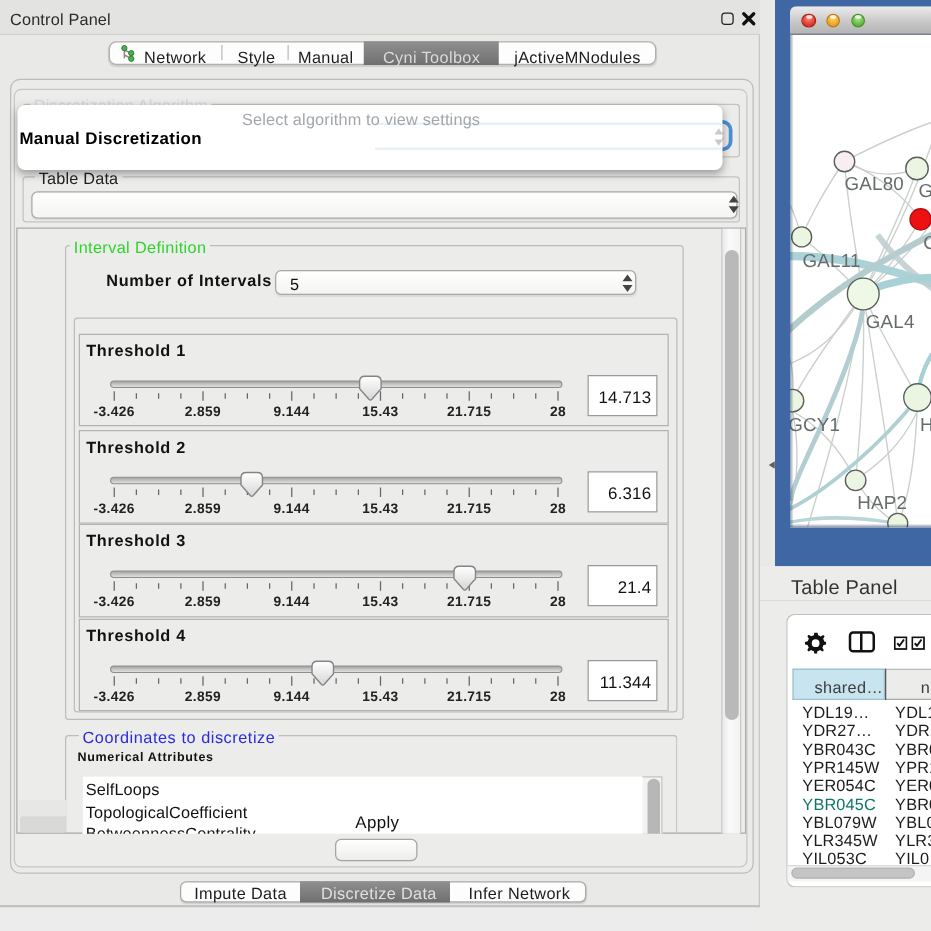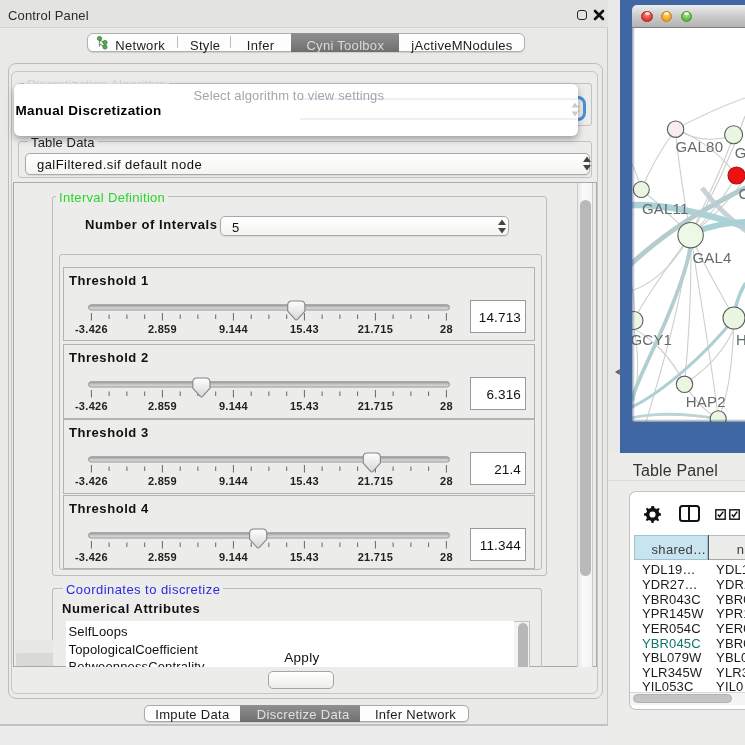--- a/index.html
+++ b/index.html
@@ -20,36 +20,35 @@
 <div class="ab" style="left:177px;top:36px;width:1px;height:12px;background:#bcbcbc;"></div>
 <div class="ab" style="left:230px;top:36px;width:1px;height:12px;background:#bcbcbc;"></div>
 <svg class="ab" style="left:96px;top:35px" width="13" height="15">
 <path d="M3.5 3.5 L3.5 11.5 M3.5 5 L8.5 7.5 M3.5 9 L8.5 11.5" stroke="#8a8a8a" stroke-width="1.2" fill="none"></path>
 <circle cx="3.5" cy="3.5" r="2.1" fill="#4caf50" stroke="#2e7d32" stroke-width="0.8"></circle>
 <circle cx="9" cy="7.5" r="2.1" fill="#4caf50" stroke="#2e7d32" stroke-width="0.8"></circle>
 <circle cx="9" cy="12" r="2.1" fill="#4caf50" stroke="#2e7d32" stroke-width="0.8"></circle>
 </svg>
 <div class="lbl" style="left:140.2px;top:38.2px;transform:translateX(-50%);font-size:13px;font-weight:normal;color:#1c1c1c;letter-spacing:0.3px;">Network</div>
 <div class="lbl" style="left:205.2px;top:38.2px;transform:translateX(-50%);font-size:13px;font-weight:normal;color:#1c1c1c;letter-spacing:0.3px;">Style</div>
-<div class="lbl" style="left:260.6px;top:38.2px;transform:translateX(-50%);font-size:13px;font-weight:normal;color:#1c1c1c;letter-spacing:0.3px;">Infer</div>
+<div class="lbl" style="left:260.6px;top:38.2px;transform:translateX(-50%);font-size:13px;font-weight:normal;color:#1c1c1c;letter-spacing:0.3px;">Manual</div>
 <div class="lbl" style="left:345.3px;top:38.2px;transform:translateX(-50%);font-size:13px;font-weight:normal;color:#dadada;letter-spacing:0.3px;">Cyni Toolbox</div>
 <div class="lbl" style="left:462px;top:38.2px;transform:translateX(-50%);font-size:13px;font-weight:normal;color:#1c1c1c;letter-spacing:0.3px;">jActiveMNodules</div>
 <div class="ab" style="left:7.5px;top:62.5px;width:595.5px;height:636px;background:#ebebe9;border:1px solid #bdbdbb;border-radius:8px;"></div>
 <div class="ab" style="left:10.5px;top:71px;width:587px;height:623px;background:#ececea;border:1px solid #c6c6c4;border-radius:6px;"></div>
 <div class="ab" style="left:18px;top:83px;width:573.5px;height:43px;border:1px solid #c2c2c0;border-radius:3px;"></div>
 <div class="lbl" style="left:24px;top:76.5px;font-size:13px;color:#d3d7da;background:#ececea;padding:0 3px;">Discretization Algorithm</div>
 <div class="ab" style="left:556px;top:96px;width:30px;height:25px;border:3.4px solid #4a90d8;border-radius:8px;"></div>
 <svg class="ab" style="left:572px;top:102px" width="8" height="14" opacity="0.55">
         <path d="M4 0 L7.4 5 L0.6 5 Z" fill="#9a9a9a"></path>
         <path d="M4 13 L7.4 8 L0.6 8 Z" fill="#9a9a9a"></path>
       </svg>
 <div class="ab" style="left:18px;top:141px;width:574px;height:36.5px;border:1px solid #c2c2c0;border-radius:3px;"></div>
 <div class="lbl" style="left:28px;top:134.5px;font-size:13px;color:#222;background:#ececea;padding:0 3px;">Table Data</div>
 <div class="ab" style="left:24.5px;top:152.5px;width:565.5px;height:22px;background:linear-gradient(#ffffff,#f4f4f2);border:1px solid #a9a9a7;border-radius:5px;box-shadow:0 1px 1px rgba(0,0,0,0.08);"></div>
-<div class="lbl" style="left:37px;top:156.5px;font-size:13px;color:#111;letter-spacing:0.45px;">galFiltered.sif default node</div>
 <svg class="ab" style="left:581.5px;top:156px" width="10" height="15">
         <path d="M5 0.5 L9 6 L1 6 Z" fill="#444"></path>
         <path d="M5 14.5 L9 9 L1 9 Z" fill="#444"></path>
       </svg>
 <div class="ab" style="left:13px;top:182px;width:584px;height:485px;border:1px solid #a9a9a7;background:#ececea;"></div>
 <div class="ab" style="left:13px;top:182px;width:564px;height:485px;overflow:hidden;">
 <div class="ab" style="left:39px;top:14px;width:495px;height:380px;border:1px solid #bcbcba;border-radius:3px;"></div>
         <div class="lbl" style="left:43px;top:7.5px;font-size:13px;color:#2cd42c;background:#ececea;padding:0 3px;letter-spacing:0.3px;">Interval Definition</div>
         <div class="lbl" style="left:72px;top:35px;font-size:13px;font-weight:bold;color:#111;letter-spacing:0.55px;">Number of Intervals</div>
         <div class="ab" style="left:207px;top:34.3px;width:289px;height:19.6px;background:linear-gradient(#ffffff,#f4f4f2);border:1px solid #a9a9a7;border-radius:5px;box-shadow:0 1px 1px rgba(0,0,0,0.08);"></div>
@@ -158,21 +157,21 @@
           <text x="170.4" y="37" text-anchor="middle" font-size="11" font-weight="bold" fill="#222" letter-spacing="0.3" font-family="Liberation Sans">9.144</text>
           <text x="241.4" y="37" text-anchor="middle" font-size="11" font-weight="bold" fill="#222" letter-spacing="0.3" font-family="Liberation Sans">15.43</text>
           <text x="312.4" y="37" text-anchor="middle" font-size="11" font-weight="bold" fill="#222" letter-spacing="0.3" font-family="Liberation Sans">21.715</text>
           <text x="383.4" y="37" text-anchor="middle" font-size="11" font-weight="bold" fill="#222" letter-spacing="0.3" font-family="Liberation Sans">28</text>
           <path d="M186.6 9.2 Q186.6 5 190.8 5 L199.6 5 Q203.8 5 203.8 9.2 L203.8 15 L196.4 23.4 Q195.2 24.7 194.0 23.4 L186.6 15 Z" fill="url(#th3)" stroke="#848484" stroke-width="1.1"></path>
         </svg>
         <div class="ab" style="left:457px;top:345.5px;width:56px;height:33px;background:#fff;border:1.4px solid #999;"></div>
         <div class="lbl" style="left:508px;top:355.5px;transform:translateX(-100%);font-size:13.5px;color:#111;">11.344</div>
         <div class="ab" style="left:39.4px;top:406px;width:489.6px;height:90px;border:1px solid #bcbcba;border-top-left-radius:3px;border-top-right-radius:3px;border-bottom:none;"></div>
         <div class="lbl" style="left:50px;top:399.5px;font-size:13px;color:#2a2ae0;background:#ececea;padding:0 3px;letter-spacing:0.45px;">Coordinates to discretize</div>
-        <div class="lbl" style="left:49px;top:418.5px;font-size:13px;font-weight:bold;color:#111;letter-spacing:0.55px;">Numerical Attributes</div>
+        <div class="lbl" style="left:49px;top:418.5px;font-size:10px;font-weight:bold;color:#111;letter-spacing:0.55px;">Numerical Attributes</div>
         <div class="ab" style="left:53px;top:438.5px;width:464px;height:60px;background:#f3f3f3;border:1px solid #c2c2c0;"></div>
         <div class="ab" style="left:53px;top:438.5px;width:448px;height:60px;background:#fff;"></div>
         <div class="ab" style="left:504.5px;top:440.5px;width:10px;height:56px;background:#b7b7b7;border-radius:5px;"></div>
         <div class="lbl" style="left:55.5px;top:442px;font-size:13px;color:#111;">SelfLoops</div>
         <div class="lbl" style="left:55.5px;top:459.5px;font-size:13px;color:#111;">TopologicalCoefficient</div>
         <div class="lbl" style="left:55.5px;top:477px;font-size:13px;color:#111;">BetweennessCentrality</div>
         <div class="ab" style="left:2px;top:458px;width:38px;height:13px;background:#e7e7e5;"></div>
         <div class="ab" style="left:3px;top:471px;width:37px;height:13px;background:#d9d9d7;border-radius:2px;"></div>
 </div>
 <div class="ab" style="left:577px;top:182.5px;width:16px;height:484px;background:linear-gradient(to right,#e9e9e9,#fafafa 40%,#f2f2f2);border-left:1px solid #c9c9c7;border-right:1px solid #c9c9c7;"></div>

